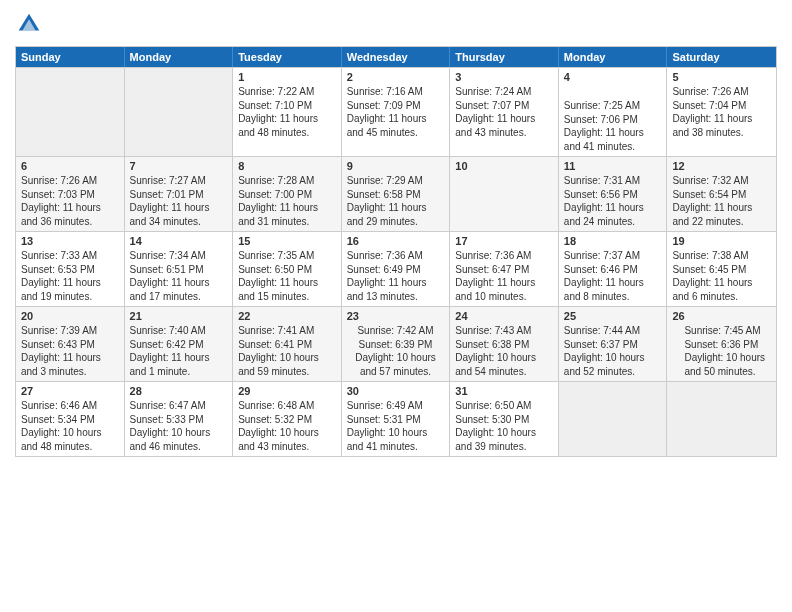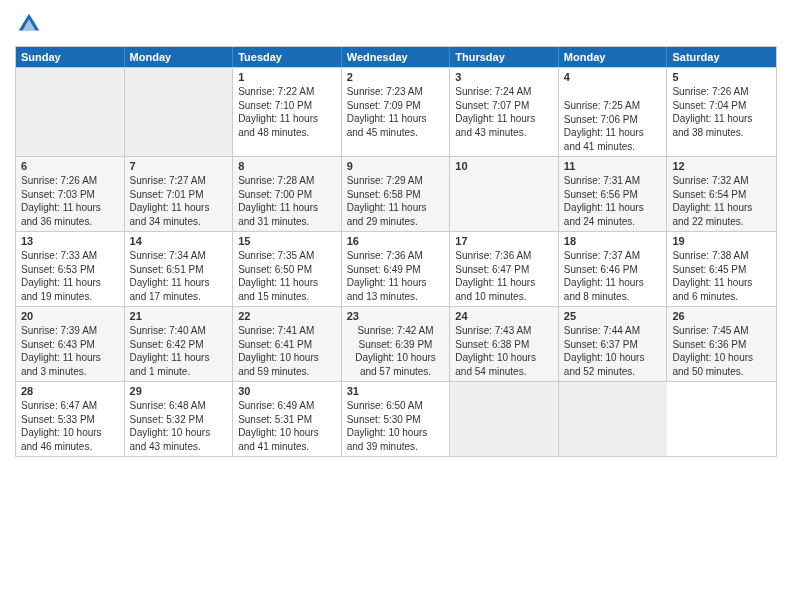--- a/index.html
+++ b/index.html
@@ -151,21 +151,21 @@
           <div class="cal-cell empty"></div>
           <div class="cal-cell empty"></div>
           <div class="cal-cell">
             <div class="day-num">1</div>
             <div class="cell-text" style="white-space: pre-line;">Sunrise: 7:22 AM
 Sunset: 7:10 PM
 Daylight: 11 hours and 48 minutes.</div>
           </div>
           <div class="cal-cell">
             <div class="day-num">2</div>
-            <div class="cell-text" style="white-space: pre-line;">Sunrise: 7:23 AM
+            <div class="cell-text" style="white-space: pre-line;">Sunrise: 7:16 AM
 Sunset: 7:09 PM
 Daylight: 11 hours and 45 minutes.</div>
           </div>
           <div class="cal-cell">
             <div class="day-num">3</div>
             <div class="cell-text" style="white-space: pre-line;">Sunrise: 7:24 AM
 Sunset: 7:07 PM
 Daylight: 11 hours and 43 minutes.</div>
           </div>
           <div class="cal-cell">
@@ -298,26 +298,32 @@
 Daylight: 10 hours and 54 minutes.</div>
           </div>
           <div class="cal-cell">
             <div class="day-num">25</div>
             <div class="cell-text" style="white-space: pre-line;">Sunrise: 7:44 AM
 Sunset: 6:37 PM
 Daylight: 10 hours and 52 minutes.</div>
           </div>
           <div class="cal-cell">
             <div class="day-num">26</div>
-            <div class="cell-text" style="white-space: pre-line;">Sunrise: 7:45 AM
+            <div class="cell-text" style="white-space: pre-line; margin-left: 12px;">Sunrise: 7:45 AM
 Sunset: 6:36 PM
 Daylight: 10 hours and 50 minutes.</div>
           </div>
         </div>
         <div class="cal-row">
+          <div class="cal-cell">
+            <div class="day-num">27</div>
+            <div class="cell-text" style="white-space: pre-line;">Sunrise: 6:46 AM
+Sunset: 5:34 PM
+Daylight: 10 hours and 48 minutes.</div>
+          </div>
           <div class="cal-cell">
             <div class="day-num">28</div>
             <div class="cell-text" style="white-space: pre-line;">Sunrise: 6:47 AM
 Sunset: 5:33 PM
 Daylight: 10 hours and 46 minutes.</div>
           </div>
           <div class="cal-cell">
             <div class="day-num">29</div>
             <div class="cell-text" style="white-space: pre-line;">Sunrise: 6:48 AM
 Sunset: 5:32 PM

